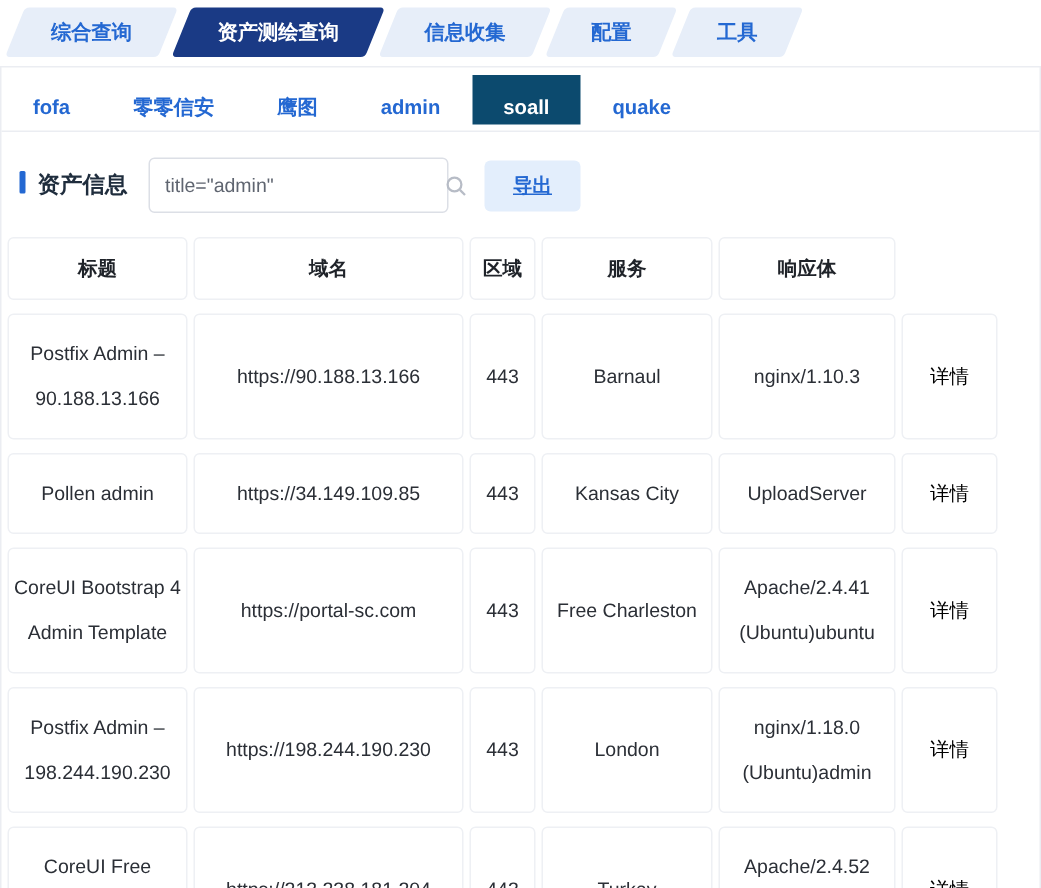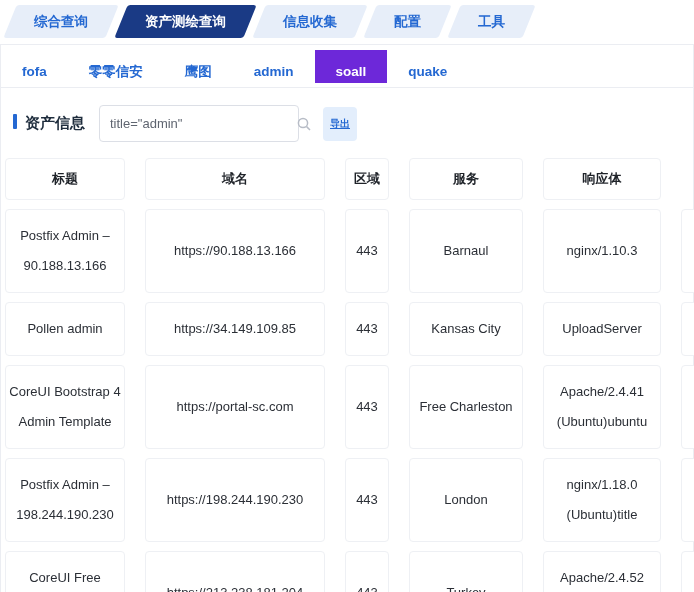--- a/index.html
+++ b/index.html
@@ -9,40 +9,40 @@
   .nav-tab { height:33px; line-height:33px; padding:0 24px; background:#e7eef9;
     transform:skewX(-22deg); border-radius:3px; color:#2468d2; font-size:13.5px;
     font-weight:bold; cursor:pointer; }
   .nav-tab > span { display:block; transform:skewX(22deg); white-space:nowrap; }
   .nav-tab.active { background:#1a3a85; color:#fff; }
   .panel { margin-top:6px; border:1px solid #ebedf2; border-bottom:none; }
   .engine-tabs { display:flex; align-items:center; height:43px;
     border-bottom:1px solid #ebedf2; }
   .engine-tab { padding:0 21px; height:33px; line-height:43px; color:#2468d2;
     font-weight:bold; font-size:13.5px; cursor:pointer; white-space:nowrap; }
-  .engine-tab.active { background:#6d28d9; color:#fff; }
+  .engine-tab.active { background:#0c4a6e; color:#fff; }
   .section-bar { display:flex; align-items:center; padding:17px 12px 14px 12px; }
   .section-title { display:flex; align-items:flex-start; font-weight:bold;
     font-size:15px; color:#1f2d3d; }
   .accent { width:4px; height:15px; background:#2468d2; margin-right:8px;
     border-radius:1px; }
   .search-box { position:relative; width:200px; height:37px; margin-left:14px;
     border:1px solid #dcdfe6; border-radius:4px; display:flex; align-items:center;
     background:#fff; }
   .search-box input { border:none; outline:none; flex:1; padding:0 10px;
     font-size:13px; color:#5f6570; background:transparent;
     font-family:"Liberation Sans", sans-serif; }
   .search-icon { width:16px; height:16px; margin-right:10px; flex:none; }
-  .export-btn { margin-left:24px; height:34px; padding:0 7px; background:#e3eefc;
-    color:#2468d2; border:none; border-radius:4px; font-size:10px;
+  .export-btn { margin-left:24px; height:34px; padding:0 19px; background:#e3eefc;
+    color:#2468d2; border:none; border-radius:4px; font-size:13px;
     font-weight:bold; cursor:pointer; font-family:"Liberation Sans", sans-serif;text-decoration:underline; }
   .table { padding:2px 4px 0 4px; }
   .thead, .trow { display:grid;
     grid-template-columns:120px 180px 44px 114px 118px 64px;
-    gap:20px; margin-bottom:9px; }
+    gap:4px; margin-bottom:9px; }
   .cell { background:#fff; border:1px solid #eef0f4; border-radius:4px;
     display:flex; align-items:center; justify-content:center; text-align:center;
     font-size:13px; color:#2b2f36; padding:11px 2px; line-height:30px;
     word-break:break-word; }
   .thead .cell { font-weight:bold; color:#1f2329; padding:5px 2px; }
   .cell.detail { color:#000000; cursor:pointer; }
 </style>
 </head>
 <body>
 
@@ -123,21 +123,21 @@
     <div class="cell">Free Charleston</div>
     <div class="cell">Apache/2.4.41 (Ubuntu)ubuntu</div>
     <div class="cell detail">详情</div>
   </div>
 
   <div class="trow">
     <div class="cell">Postfix Admin – 198.244.190.230</div>
     <div class="cell">https://198.244.190.230</div>
     <div class="cell">443</div>
     <div class="cell">London</div>
-    <div class="cell">nginx/1.18.0 (Ubuntu)title</div>
+    <div class="cell">nginx/1.18.0 (Ubuntu)admin</div>
     <div class="cell detail">详情</div>
   </div>
 
   <div class="trow">
     <div class="cell">CoreUI Free React.js Admin</div>
     <div class="cell">https://213.238.181.204</div>
     <div class="cell">443</div>
     <div class="cell">Turkey</div>
     <div class="cell">Apache/2.4.52 (Win64)</div>
     <div class="cell detail">详情</div>

